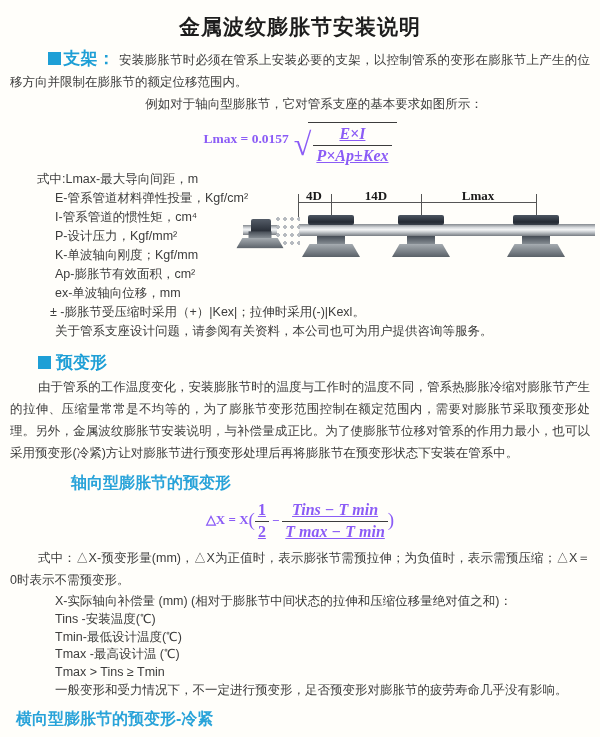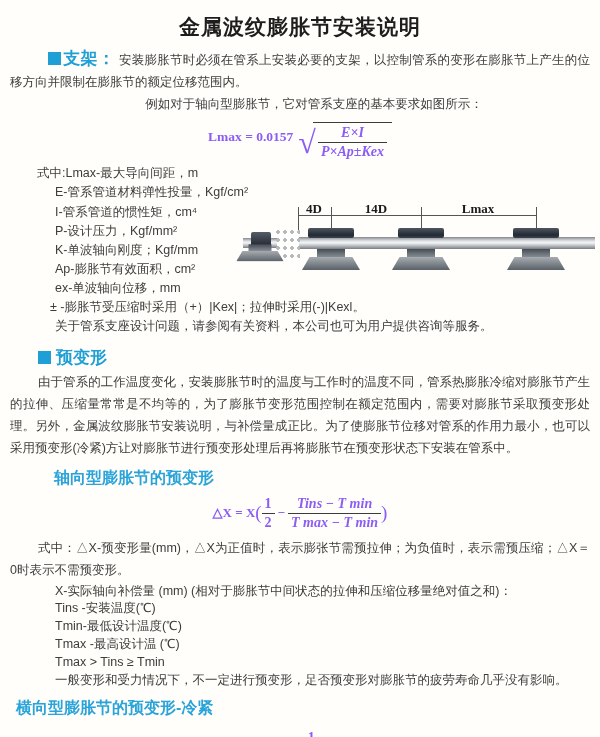--- a/index.html
+++ b/index.html
@@ -6,48 +6,48 @@
   .page{position:relative;width:600px;height:737px;background:#fffefa;overflow:hidden;
         color:#3c3c3c;font-family:"Liberation Sans",sans-serif;font-size:12.5px;}
   .title{padding-top:13px;text-align:center;font-size:21px;font-weight:bold;color:#1d1d1d;letter-spacing:1px;}
   .para{margin:0;padding:0 10px;line-height:22px;text-align:justify;}
   .p-intro{margin-top:7px;text-indent:38px;}
   .p-example{text-indent:28px;text-align:center;}
   .bullet{display:inline-block;width:13px;height:13px;background:#1e9fd6;vertical-align:-1px;margin-right:2px;}
   .inline-head{color:#1e9fd6;font-size:17px;font-weight:bold;margin-right:4px;}
   .sec-head{display:flex;align-items:center;gap:3px;padding-left:38px;color:#1e9fd6;
             font-size:17px;font-weight:bold;margin-top:10px;}
-  .sub-head{color:#29a3d9;font-size:16px;font-weight:bold;padding-left:54px;margin-top:9px;}
+  .sub-head{color:#29a3d9;font-size:16px;font-weight:bold;padding-left:71px;margin-top:9px;}
   .sub-head.lateral{padding-left:16px;}
   
   .formula{text-align:center;font-family:"Liberation Serif",serif;color:#8b5cf6;}
   .f1{margin:7px 0 3px 0;font-size:13.5px;font-weight:bold;}
   .f1 .lhs{vertical-align:12px;}
   .sqrt{display:inline-flex;align-items:center;margin-left:5px;}
   .sqrt-glyph{font-size:32px;font-weight:400;line-height:30px;margin-right:-3px;}
   .sqrt-body{border-top:1.6px solid #3c3c3c;padding:1px 5px 0 5px;}
   .frac{display:inline-flex;flex-direction:column;text-align:center;vertical-align:middle;
-        font-size:14px;line-height:1.3;}
+        font-size:16px;line-height:1.3;text-decoration:underline;}
   .frac .num{padding:0 3px;}
   .frac .den{border-top:1.2px solid #3c3c3c;padding:0 3px;}
   .it{font-style:italic;}
   .f2{margin:6px 0 4px 0;font-size:13px;font-weight:bold;}
   .f2 .paren{font-size:19px;font-weight:400;vertical-align:-2px;}
   .f2 .minus{margin:0 3px;}
   .f3{margin:10px 0 6px 0;font-size:13.5px;font-weight:bold;}
   .f3 .rhs{font-style:italic;}
   
   .var-list{padding-left:55px;line-height:19.1px;margin-top:3px;}
   .vl-first{margin-left:-18px;}
   .vl-pm{margin-left:-5px;}
   
   .ax-list{padding-left:55px;line-height:17.8px;margin-top:2px;}
   .explain{margin-top:3px;}
   
-  .diagram{position:absolute;left:243px;top:201px;width:352px;height:92px;text-align:right;}
+  .diagram{position:absolute;left:243px;top:188px;width:352px;height:92px;text-align:right;}
   .dim-line{position:absolute;left:55px;top:14px;width:238px;height:0;border-top:1px solid #555;}
   .tick{position:absolute;top:6px;width:0;height:26px;border-left:1px solid #555;}
   .tick.t1{left:55px;}.tick.t2{left:88px;}.tick.t3{left:178px;}.tick.t4{left:293px;}
   .dim-label{position:absolute;top:0px;font-family:"Liberation Serif",serif;font-weight:bold;
              font-size:13px;color:#1a1a1a;transform:translateX(-50%);}
   .dl1{left:71px;}.dl2{left:133px;}.dl3{left:235px;}
   .pipe{position:absolute;top:36px;height:12px;
         background:linear-gradient(180deg,#84898e 0%,#d8dbde 30%,#f4f5f6 48%,#cdd1d4 65%,#777c82 100%);}
   .pipe.main{left:56px;width:296px;}
   .pipe.stub{left:0px;width:34px;top:37px;height:10px;}

